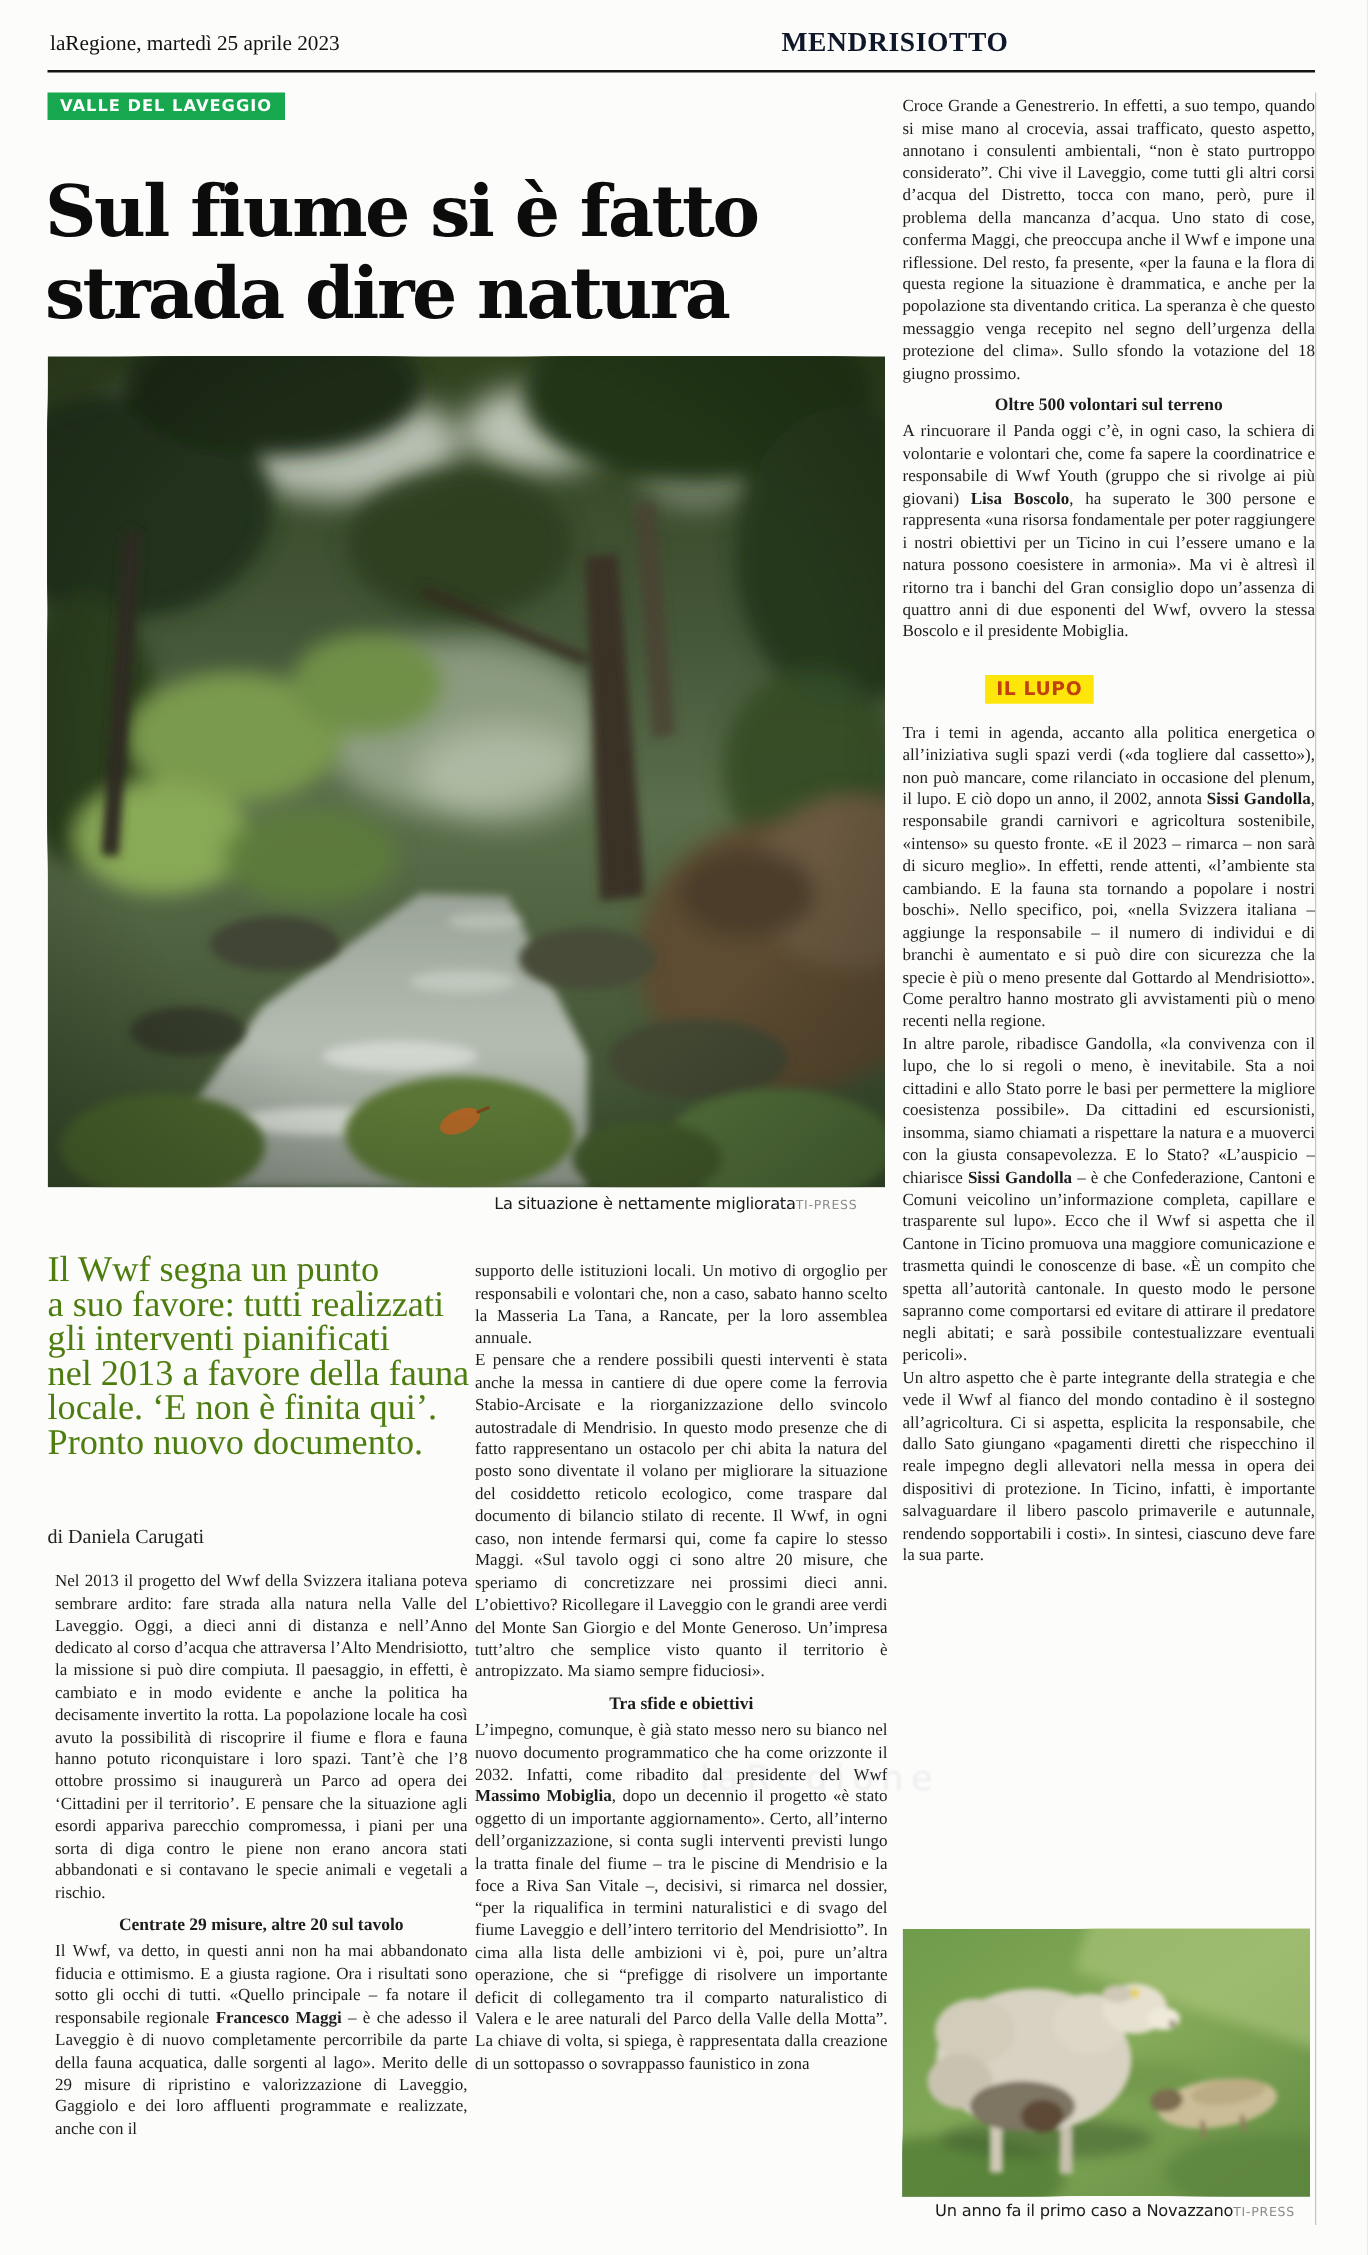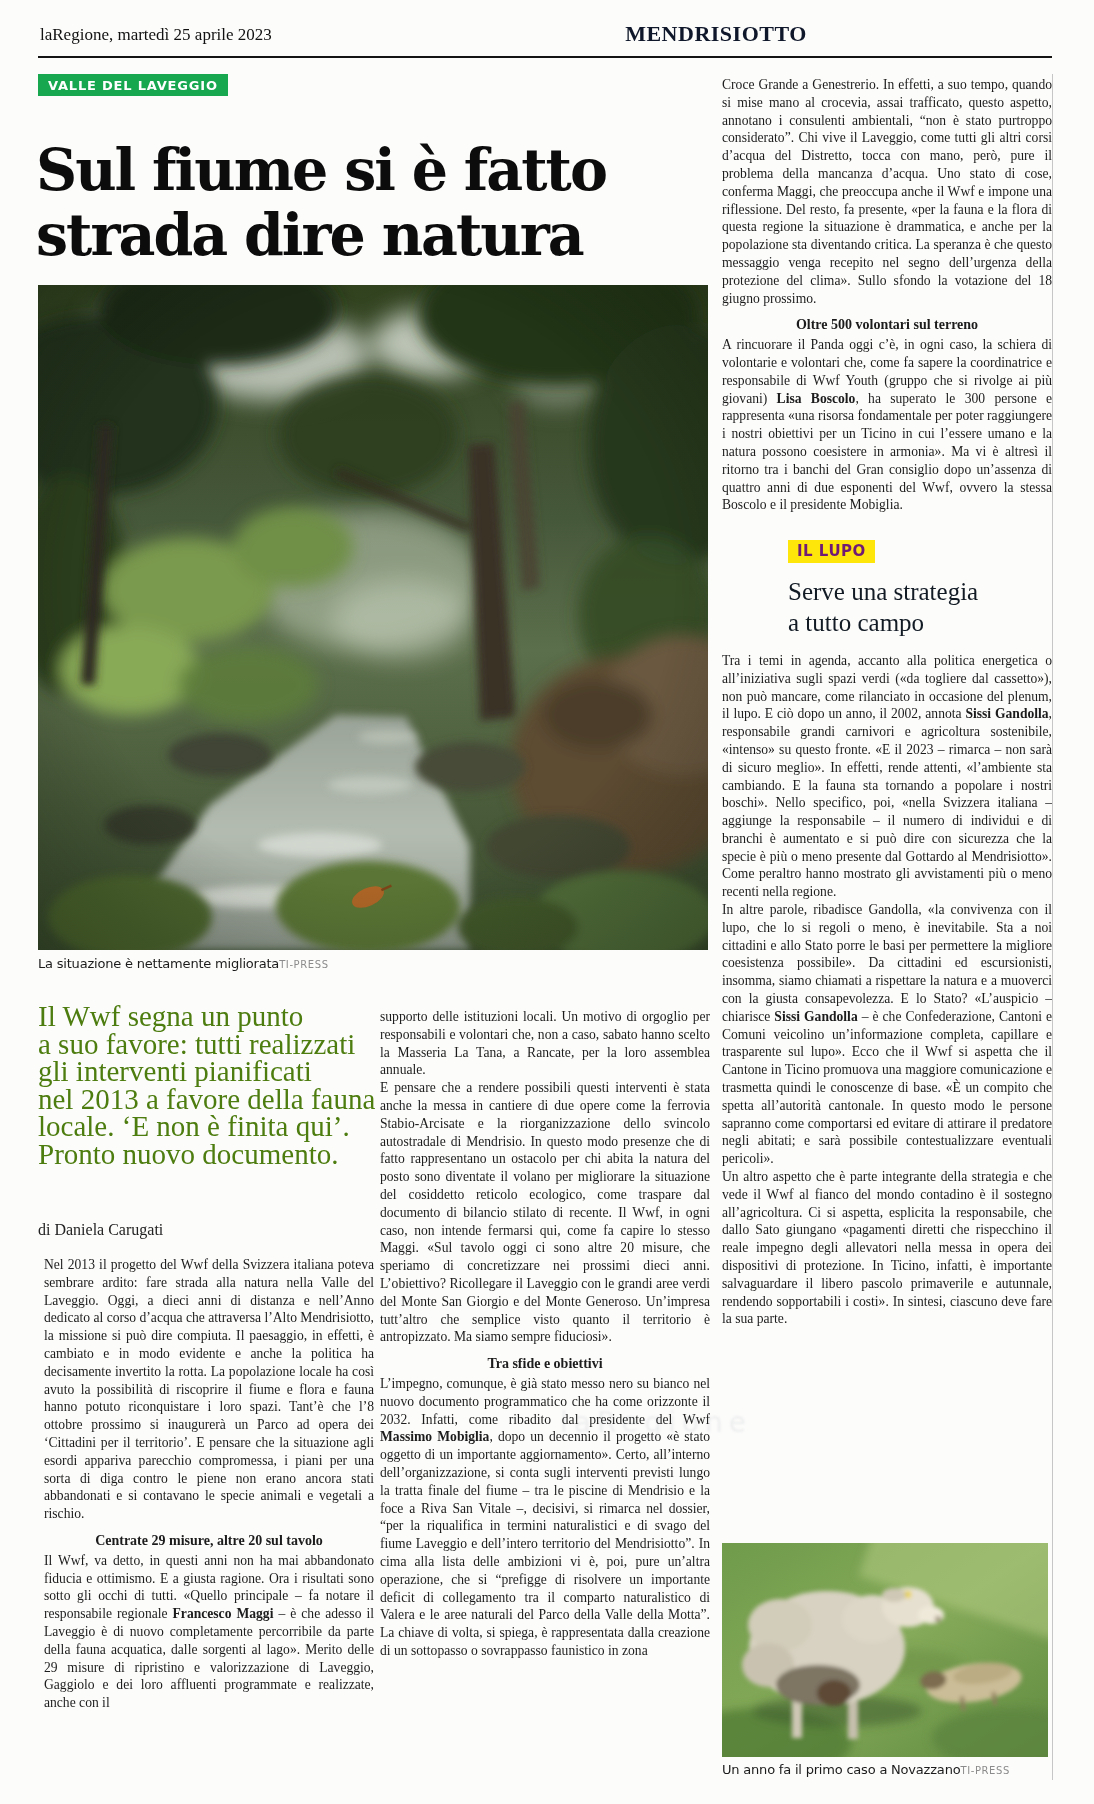--- a/index.html
+++ b/index.html
@@ -11,21 +11,21 @@
         font-weight:bold;font-size:22px;letter-spacing:.5px;color:#0f172a;}
   .header-rule{position:absolute;left:38px;top:56px;width:1014px;height:2px;background:#141414;}
   .v-divider{position:absolute;left:1052px;top:74px;width:1px;height:1706px;background:#c6c6c6;}
   
   .kicker{position:absolute;left:38px;top:74px;color:#fff;font-family:"DejaVu Sans",sans-serif;
         font-weight:bold;font-size:13px;letter-spacing:.8px;padding:4px 10px 3px;}
   .headline{position:absolute;left:36px;top:100px;width:672px;font-family:"DejaVu Serif",serif;
         font-weight:bold;font-size:57px;line-height:1.14;letter-spacing:-2px;color:#0c0c0c;}
   
   .main-photo{position:absolute;left:38px;top:285px;width:670px;height:665px;overflow:hidden;}
-  .caption-row{position:absolute;display:flex;justify-content:flex-start;align-items:baseline;
+  .caption-row{position:absolute;display:flex;justify-content:flex-end;align-items:baseline;
         font-family:"DejaVu Sans",sans-serif;}
   .caption-row.one{left:38px;top:956px;width:670px;}
   .caption-row.two{left:722px;top:1762px;width:326px;}
   .caption{font-size:13px;color:#1b1b1b;letter-spacing:-.2px;}
   .credit{font-size:10px;color:#8b8b8b;letter-spacing:.6px;}
   .caption-row.one .credit{padding-right:22px;}
   .caption-row.two .credit{padding-right:12px;}
   
   .lead{position:absolute;left:38px;top:1003px;width:345px;font-size:29px;line-height:27.5px;color:#4d7c0f;}
   .lead div{white-space:nowrap;}
@@ -33,21 +33,21 @@
   
   .col{position:absolute;width:330px;text-align:justify;font-size:13.6px;line-height:17.8px;
         color:#1c1c1c;overflow:hidden;}
   #col1{left:44px;top:1256px;height:534px;}
   #col2{left:380px;top:1008px;height:782px;}
   #col3{left:722px;top:76px;height:1462px;}
   .body-p{margin:0;}
   .subhead{font-weight:bold;text-align:center;margin:9px 0 2px;font-size:14px;}
   
   .sub-article{margin:26px 0 14px 66px;text-align:left;}
-  .sub-kicker{display:inline-block;color:#701a75;font-family:"DejaVu Sans",sans-serif;
+  .sub-kicker{display:inline-block;color:#c2410c;font-family:"DejaVu Sans",sans-serif;
         font-weight:bold;font-size:15px;letter-spacing:.5px;padding:3px 9px 2px;}
   .sub-title{margin-top:13px;font-size:25px;line-height:31px;color:#121a24;}
   .photo2{position:absolute;left:722px;top:1543px;width:326px;height:214px;overflow:hidden;}
   .watermark{position:absolute;left:560px;top:1406px;width:520px;font-family:"DejaVu Sans",sans-serif;
         font-size:28px;letter-spacing:6px;color:rgba(110,115,125,.10);filter:blur(1px);pointer-events:none;}
   svg{display:block;}
 </style>
 </head>
 <body>
 
@@ -174,24 +174,21 @@
   <div class="col" id="col2">
       <p class="body-p">supporto delle istituzioni locali. Un motivo di orgoglio per responsabili e volontari che, non a caso, sabato hanno scelto la Masseria La Tana, a Rancate, per la loro assemblea annuale.</p>
       <p class="body-p">E pensare che a rendere possibili questi interventi è stata anche la messa in cantiere di due opere come la ferrovia Stabio-Arcisate e la riorganizzazione dello svincolo autostradale di Mendrisio. In questo modo presenze che di fatto rappresentano un ostacolo per chi abita la natura del posto sono diventate il volano per migliorare la situazione del cosiddetto reticolo ecologico, come traspare dal documento di bilancio stilato di recente. Il Wwf, in ogni caso, non intende fermarsi qui, come fa capire lo stesso Maggi. «Sul tavolo oggi ci sono altre 20 misure, che speriamo di concretizzare nei prossimi dieci anni. L’obiettivo? Ricollegare il Laveggio con le grandi aree verdi del Monte San Giorgio e del Monte Generoso. Un’impresa tutt’altro che semplice visto quanto il territorio è antropizzato. Ma siamo sempre fiduciosi».</p>
       <div class="subhead">Tra sfide e obiettivi</div>
       <p class="body-p">L’impegno, comunque, è già stato messo nero su bianco nel nuovo documento programmatico che ha come orizzonte il 2032. Infatti, come ribadito dal presidente del Wwf <b>Massimo Mobiglia</b>, dopo un decennio il progetto «è stato oggetto di un importante aggiornamento». Certo, all’interno dell’organizzazione, si conta sugli interventi previsti lungo la tratta finale del fiume – tra le piscine di Mendrisio e la foce a Riva San Vitale –, decisivi, si rimarca nel dossier, “per la riqualifica in termini naturalistici e di svago del fiume Laveggio e dell’intero territorio del Mendrisiotto”. In cima alla lista delle ambizioni vi è, poi, pure un’altra operazione, che si “prefigge di risolvere un importante deficit di collegamento tra il comparto naturalistico di Valera e le aree naturali del Parco della Valle della Motta”. La chiave di volta, si spiega, è rappresentata dalla creazione di un sottopasso o sovrappasso faunistico in zona</p>
     </div>
   <div class="col" id="col3">
       <p class="body-p">Croce Grande a Genestrerio. In effetti, a suo tempo, quando si mise mano al crocevia, assai trafficato, questo aspetto, annotano i consulenti ambientali, “non è stato purtroppo considerato”. Chi vive il Laveggio, come tutti gli altri corsi d’acqua del Distretto, tocca con mano, però, pure il problema della mancanza d’acqua. Uno stato di cose, conferma Maggi, che preoccupa anche il Wwf e impone una riflessione. Del resto, fa presente, «per la fauna e la flora di questa regione la situazione è drammatica, e anche per la popolazione sta diventando critica. La speranza è che questo messaggio venga recepito nel segno dell’urgenza della protezione del clima». Sullo sfondo la votazione del 18 giugno prossimo.</p>
       <div class="subhead">Oltre 500 volontari sul terreno</div>
       <p class="body-p">A rincuorare il Panda oggi c’è, in ogni caso, la schiera di volontarie e volontari che, come fa sapere la coordinatrice e responsabile di Wwf Youth (gruppo che si rivolge ai più giovani) <b>Lisa Boscolo</b>, ha superato le 300 persone e rappresenta «una risorsa fondamentale per poter raggiungere i nostri obiettivi per un Ticino in cui l’essere umano e la natura possono coesistere in armonia». Ma vi è altresì il ritorno tra i banchi del Gran consiglio dopo un’assenza di quattro anni di due esponenti del Wwf, ovvero la stessa Boscolo e il presidente Mobiglia.</p>
-      <div class="sub-article"><span class="sub-kicker" style="background: rgb(255, 230, 10);">IL LUPO</span><div class="sub-title">
-          <div>Serve una strategia</div>
-          <div>a tutto campo</div>
-        </div></div>
+      <div class="sub-article"><span class="sub-kicker" style="background: rgb(255, 230, 10);">IL LUPO</span></div>
       <p class="body-p">Tra i temi in agenda, accanto alla politica energetica o all’iniziativa sugli spazi verdi («da togliere dal cassetto»), non può mancare, come rilanciato in occasione del plenum, il lupo. E ciò dopo un anno, il 2002, annota <b>Sissi Gandolla</b>, responsabile grandi carnivori e agricoltura sostenibile, «intenso» su questo fronte. «E il 2023 – rimarca – non sarà di sicuro meglio». In effetti, rende attenti, «l’ambiente sta cambiando. E la fauna sta tornando a popolare i nostri boschi». Nello specifico, poi, «nella Svizzera italiana – aggiunge la responsabile – il numero di individui e di branchi è aumentato e si può dire con sicurezza che la specie è più o meno presente dal Gottardo al Mendrisiotto». Come peraltro hanno mostrato gli avvistamenti più o meno recenti nella regione.</p>
       <p class="body-p">In altre parole, ribadisce Gandolla, «la convivenza con il lupo, che lo si regoli o meno, è inevitabile. Sta a noi cittadini e allo Stato porre le basi per permettere la migliore coesistenza possibile». Da cittadini ed escursionisti, insomma, siamo chiamati a rispettare la natura e a muoverci con la giusta consapevolezza. E lo Stato? «L’auspicio – chiarisce <b>Sissi Gandolla</b> – è che Confederazione, Cantoni e Comuni veicolino un’informazione completa, capillare e trasparente sul lupo». Ecco che il Wwf si aspetta che il Cantone in Ticino promuova una maggiore comunicazione e trasmetta quindi le conoscenze di base. «È un compito che spetta all’autorità cantonale. In questo modo le persone sapranno come comportarsi ed evitare di attirare il predatore negli abitati; e sarà possibile contestualizzare eventuali pericoli».</p>
       <p class="body-p">Un altro aspetto che è parte integrante della strategia e che vede il Wwf al fianco del mondo contadino è il sostegno all’agricoltura. Ci si aspetta, esplicita la responsabile, che dallo Sato giungano «pagamenti diretti che rispecchino il reale impegno degli allevatori nella messa in opera dei dispositivi di protezione. In Ticino, infatti, è importante salvaguardare il libero pascolo primaverile e autunnale, rendendo sopportabili i costi». In sintesi, ciascuno deve fare la sua parte.</p>
     </div>
 
   <div class="photo2">
     <svg width="326" height="214" viewBox="0 0 326 214" preserveAspectRatio="none">
       <defs>
         <linearGradient id="grass" x1="0" y1="0" x2="1" y2="1">
           <stop offset="0" stop-color="#6f9b4a"></stop>

